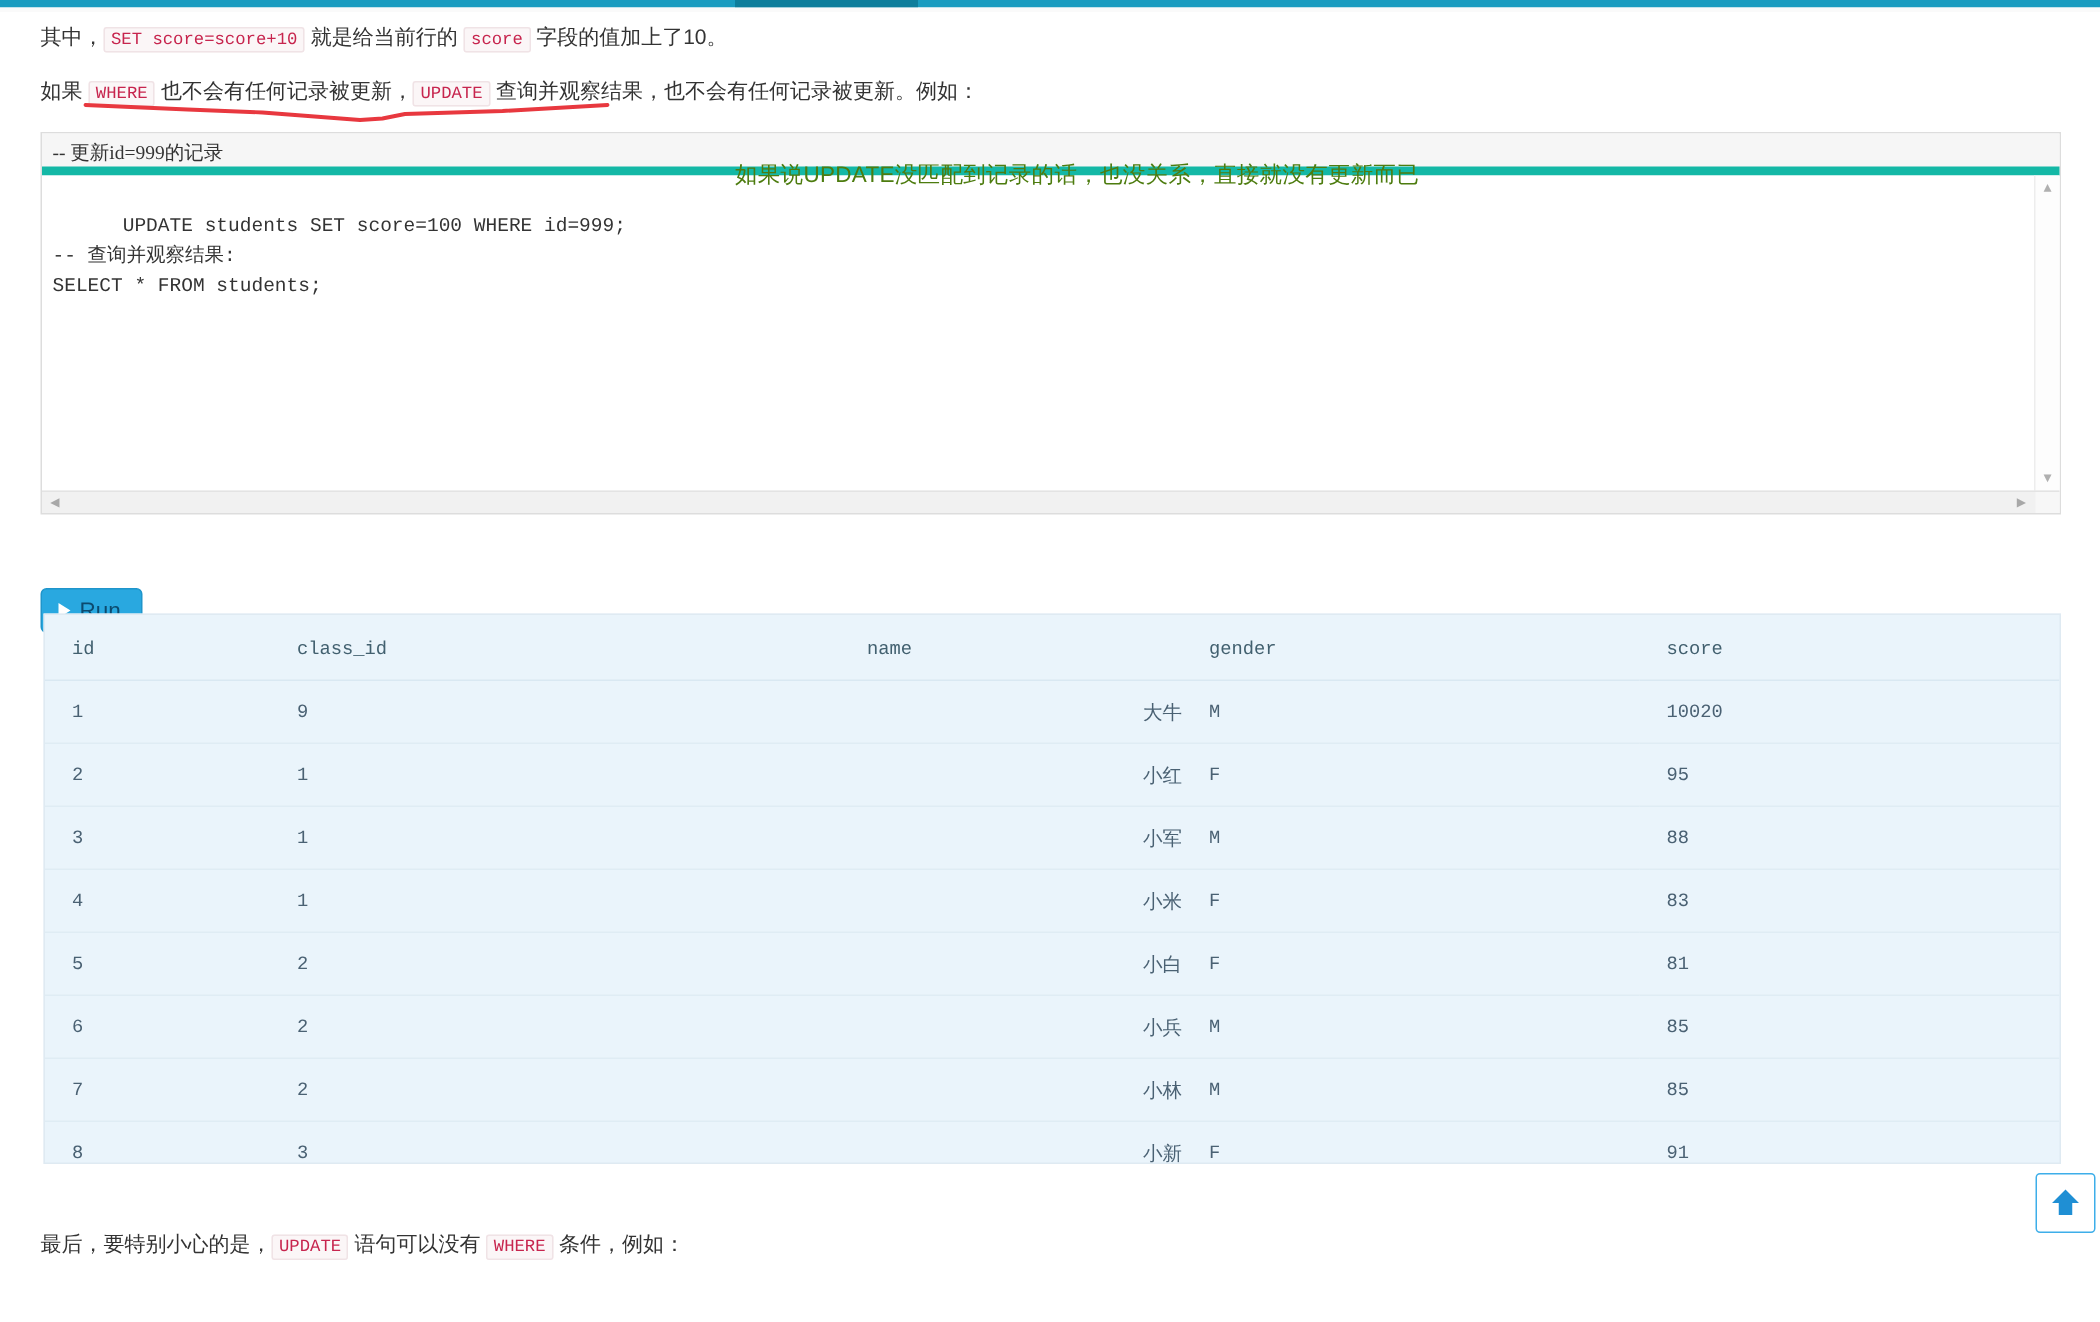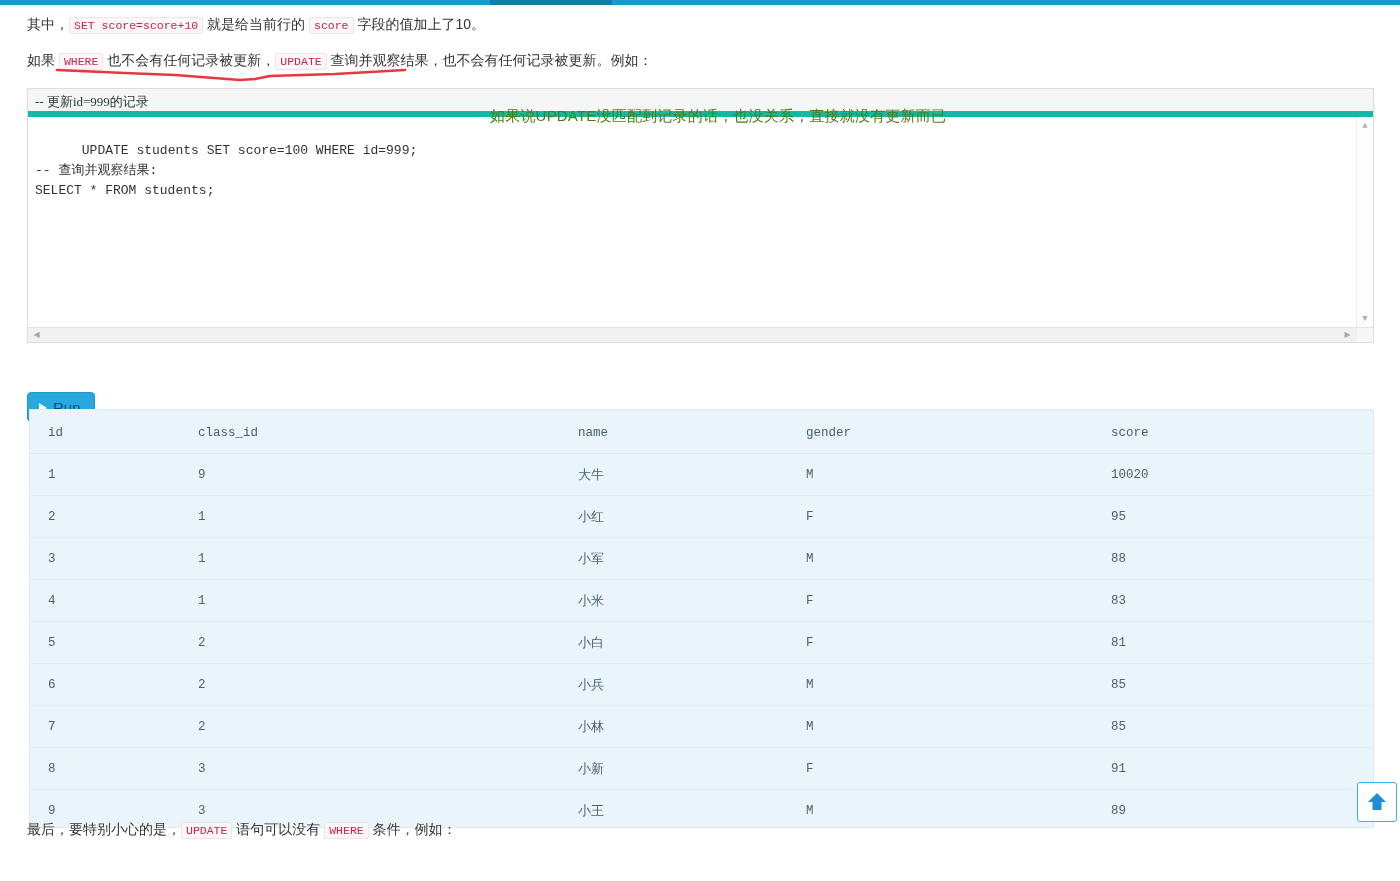--- a/index.html
+++ b/index.html
@@ -194,21 +194,21 @@
     vertical-align: middle;
     position: relative;
     top: -1px;
   }
   
   .result-wrap {
     position: absolute;
     left: 29px;
     top: 409px;
     width: 1345px;
-    height: 419px;
+    height: 367px;
     background: #eaf4fb;
     border: 1px solid #dfeaf2;
     box-sizing: border-box;
     overflow: hidden;
   }
   table.result {
     width: 100%;
     border-collapse: collapse;
     font-family: "Liberation Mono", monospace;
     font-size: 12.5px;
@@ -229,20 +229,21 @@
   table.result tr:last-child td { border-bottom: 1px solid #dfecf4; }
   .col-id     { width: 150px; }
   .col-class  { width: 380px; }
   .col-name   { width: 228px; }
   .col-gender { width: 305px; }
   .col-score  { width: auto; }
   td.cn {
     font-family: Liberation Mono, monospace;
     font-size: 13px;
     color: #3e5c6d;
+    text-align: right;
   }
   
   .to-top {
     position: absolute;
     left: 1357px;
     top: 782px;
     width: 40px;
     height: 40px;
     background: #ffffff;
     border: 1px solid #3daee9;

